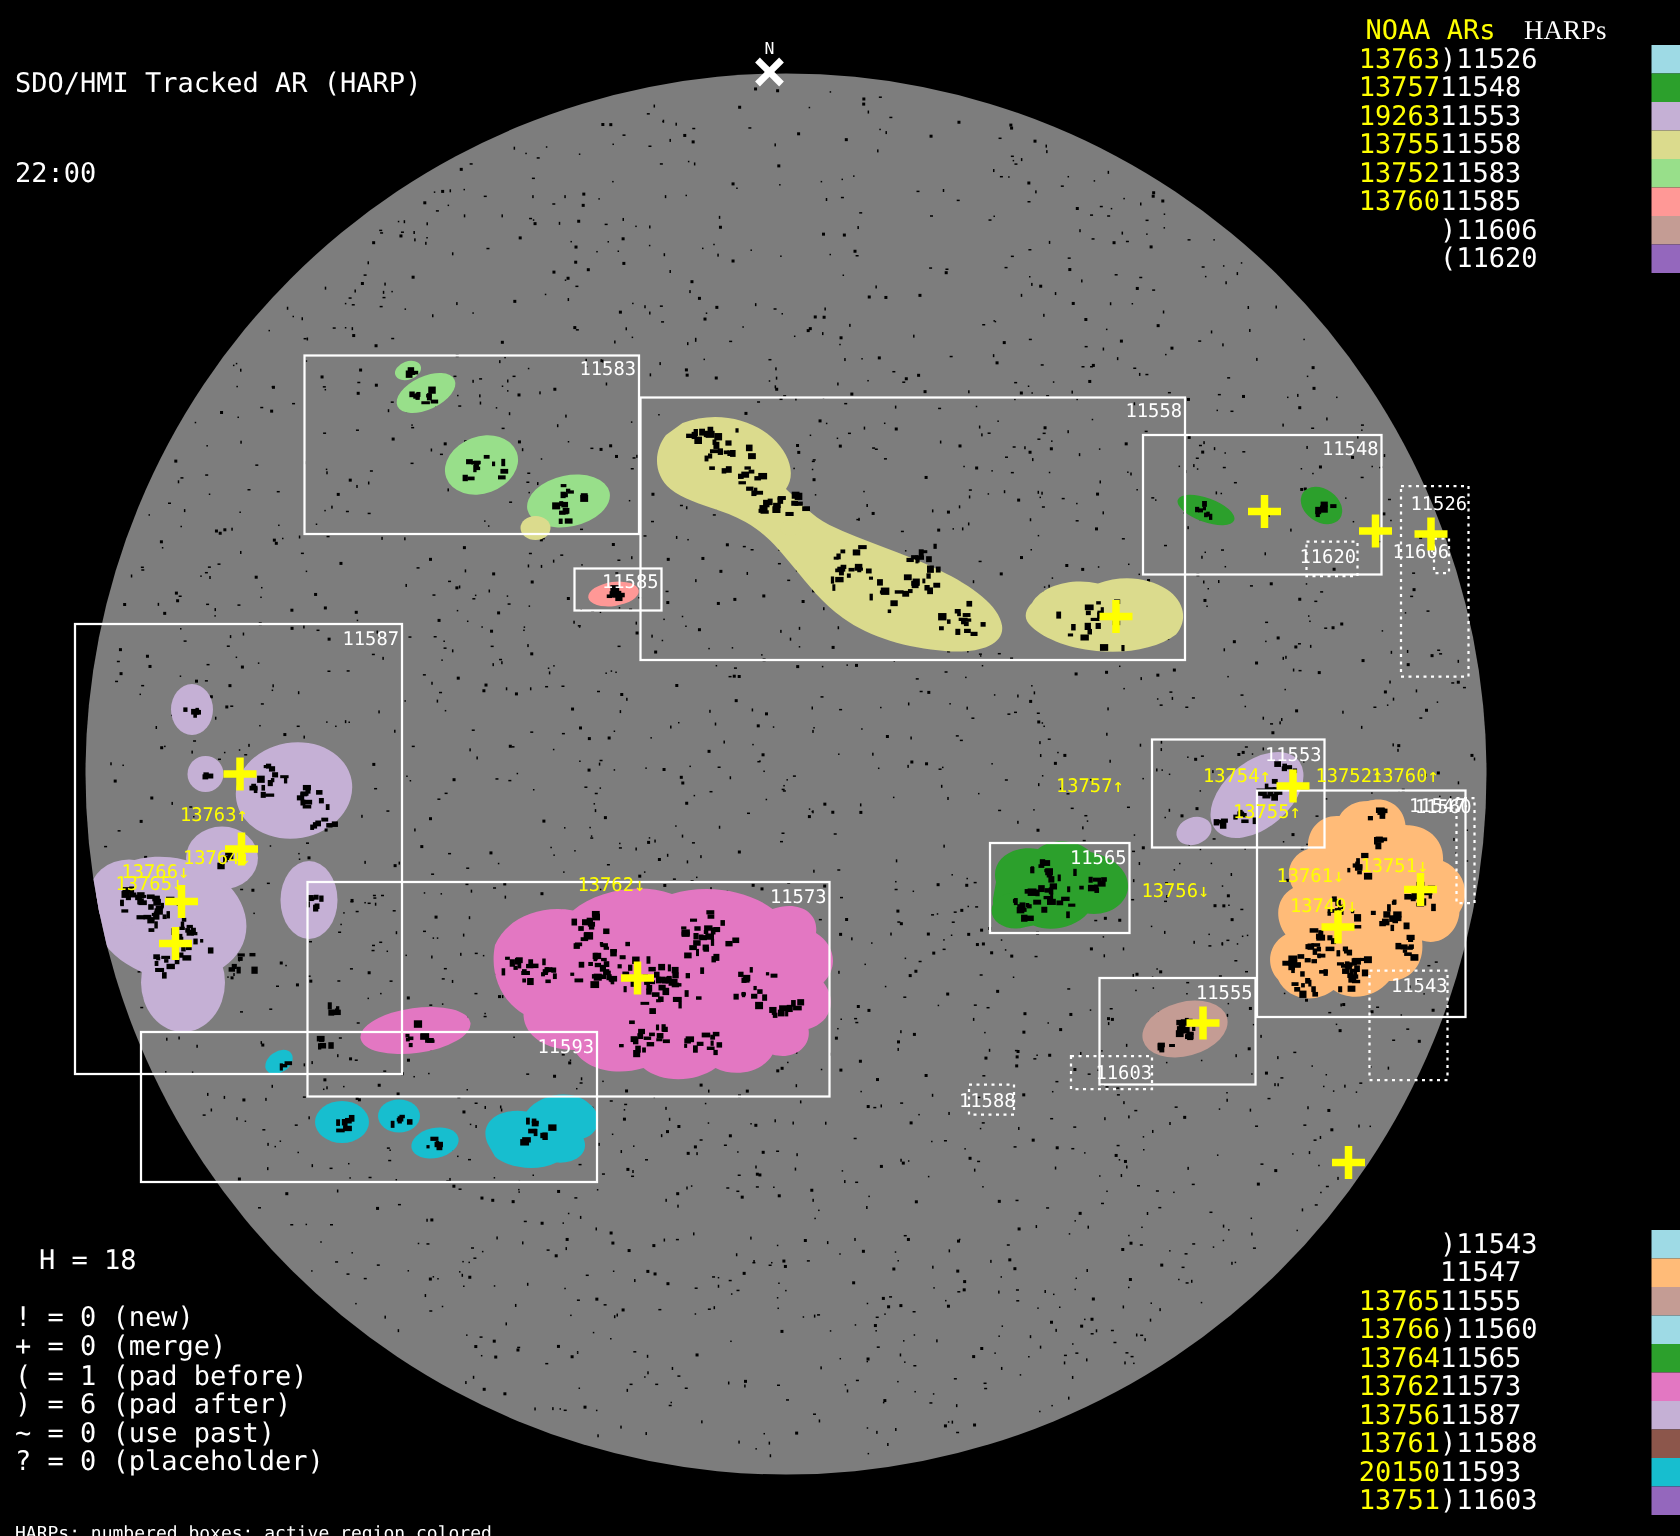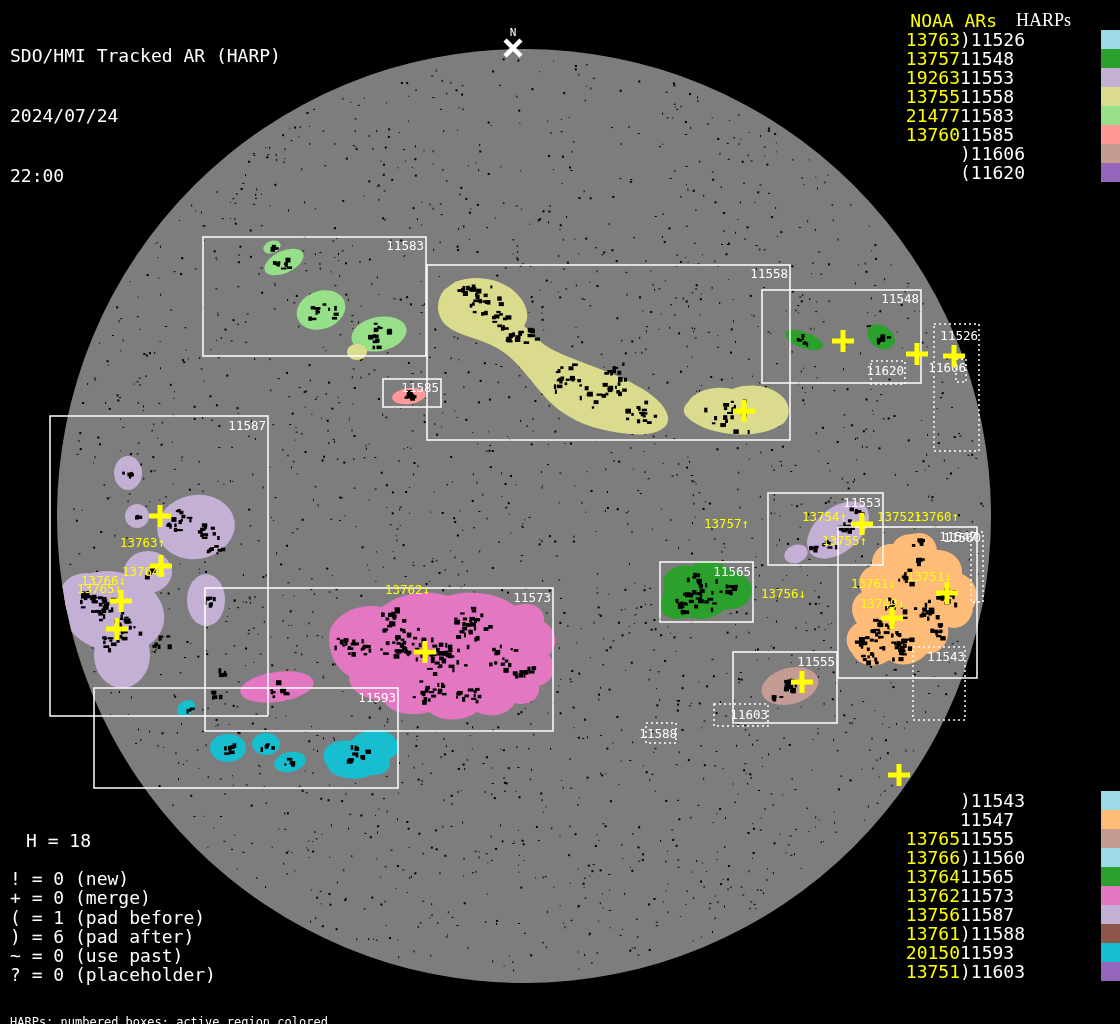--- a/index.html
+++ b/index.html
@@ -3412,21 +3412,20 @@
       </g>
       <g>
         <text x="513" y="36" fill="#fff" font-size="11px" text-anchor="middle">N</text>
         <line x1="505" y1="40" x2="521" y2="56" stroke="#fff" stroke-width="4.5"></line>
         <line x1="521" y1="40" x2="505" y2="56" stroke="#fff" stroke-width="4.5"></line>
       </g>
     </svg>
 
   <div class="hdr">
     <div>SDO/HMI Tracked AR (HARP)</div>
-    <div>2024/07/24</div>
     <div>22:00</div>
   </div>
 
   <div class="legend-head">
     <span class="lh-noaa">NOAA ARs</span>
     <span class="lh-harp">HARPs</span>
   </div>
 
   <div class="legend" id="legend-top" style="top:30px">
       <div class="lrow">
@@ -3443,41 +3442,41 @@
         <span class="lnoaa">19263</span>
         <span class="lharp">11553</span>
         <span class="lswatch" style="background: rgb(197, 176, 213);"></span>
       </div>
       <div class="lrow">
         <span class="lnoaa">13755</span>
         <span class="lharp">11558</span>
         <span class="lswatch" style="background: rgb(219, 219, 141);"></span>
       </div>
       <div class="lrow">
-        <span class="lnoaa">21477</span>
+        <span class="lnoaa">13752</span>
         <span class="lharp">11583</span>
         <span class="lswatch" style="background: rgb(152, 223, 138);"></span>
       </div>
       <div class="lrow">
         <span class="lnoaa">13760</span>
         <span class="lharp">11585</span>
         <span class="lswatch" style="background: rgb(255, 152, 150);"></span>
       </div>
       <div class="lrow">
         <span class="lnoaa"></span>
         <span class="lharp">)11606</span>
         <span class="lswatch" style="background: rgb(196, 156, 148);"></span>
       </div>
       <div class="lrow">
         <span class="lnoaa"></span>
         <span class="lharp">(11620</span>
         <span class="lswatch" style="background: rgb(148, 103, 189);"></span>
       </div>
     </div>
-  <div class="legend" id="legend-bottom" style="top:791px">
+  <div class="legend" id="legend-bottom" style="top:820px">
       <div class="lrow">
         <span class="lnoaa"></span>
         <span class="lharp">)11543</span>
         <span class="lswatch" style="background: rgb(158, 218, 229);"></span>
       </div>
       <div class="lrow">
         <span class="lnoaa"></span>
         <span class="lharp">11547</span>
         <span class="lswatch" style="background: rgb(255, 187, 120);"></span>
       </div>

